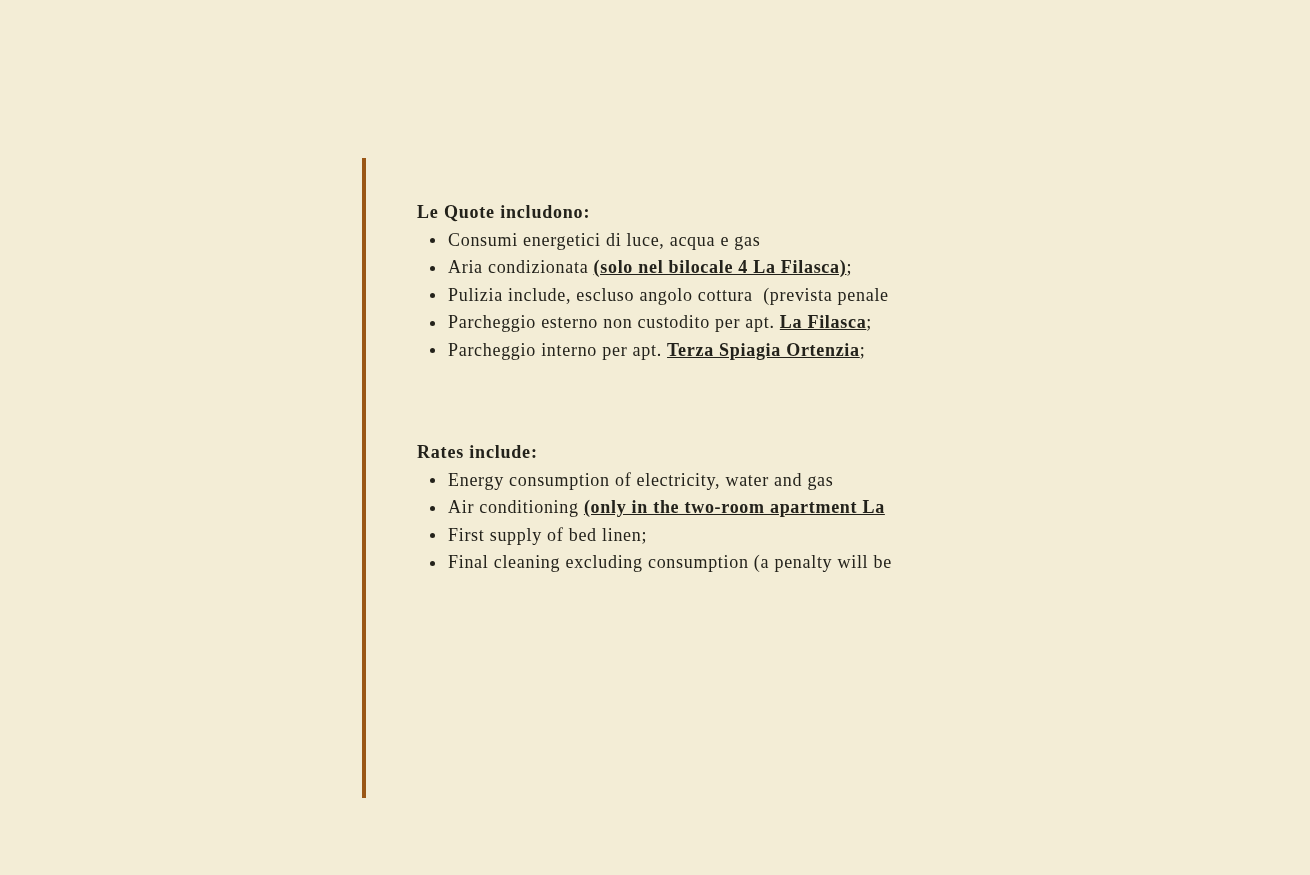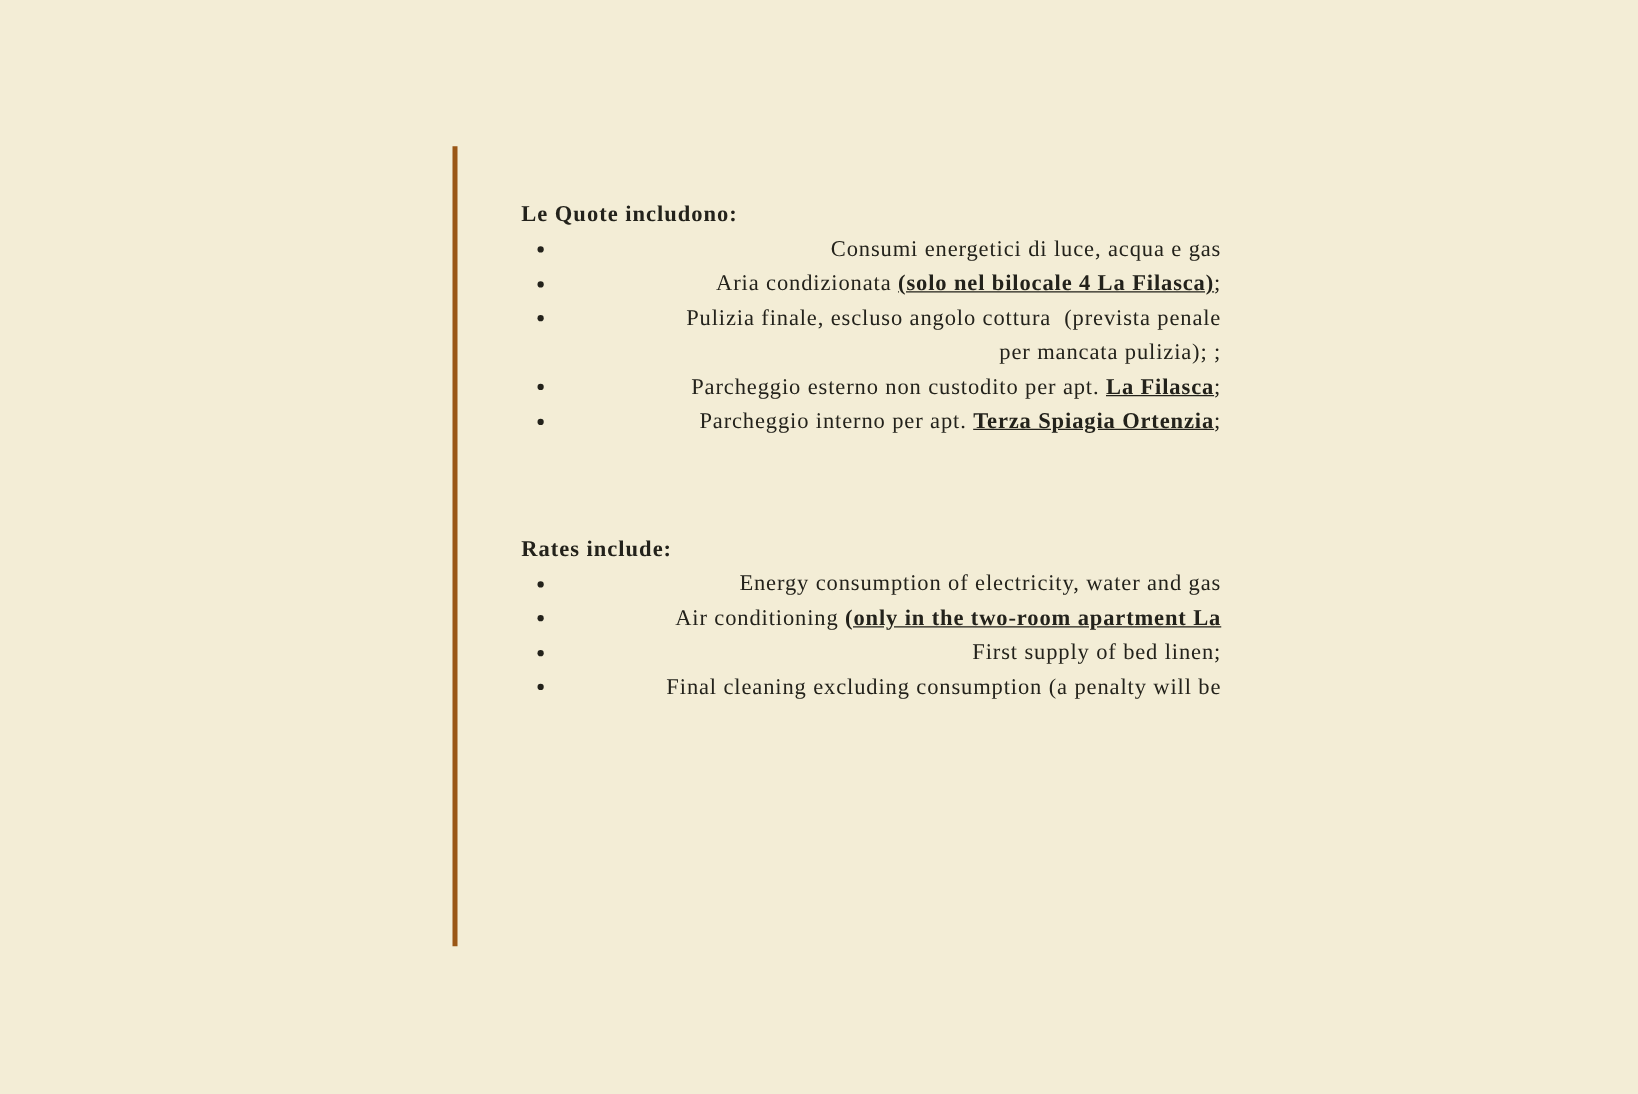--- a/index.html
+++ b/index.html
@@ -16,20 +16,21 @@
   body {
     background: var(--bg);
     font-family: "Liberation Serif", "DejaVu Serif", serif;
     color: var(--ink);
   }
   .page {
     position: relative;
     width: 1310px;
     height: 749px;
     background: var(--bg);
+    margin-top: 41px;
   }
   .accent-bar {
     position: absolute;
     left: 362px;
     top: 117px;
     width: 4px;
     height: 640px;
     background: var(--accent);
   }
   .content {
@@ -60,21 +61,20 @@
     left: 13px;
     top: 11.5px;
     width: 5px;
     height: 5px;
     border-radius: 50%;
     background: var(--ink);
   }
   .line {
     white-space: pre;      
     line-height: 27.5px;
-    text-align: right;
   }
   .sec-2 {
     margin-top: 75px;
   }
   b { font-weight: bold; text-decoration: underline; }
 </style>
 </head>
 <body>
 
 <div class="page">
@@ -85,22 +85,21 @@
     <section class="sec">
       <h2 class="heading">Le Quote includono:</h2>
       <ul class="list">
         <li>
           <div class="line"><span>Consumi energetici di luce, acqua e gas</span></div>
         </li>
         <li>
           <div class="line"><span>Aria condizionata </span><b>(solo nel bilocale 4 La Filasca)</b><span>;</span></div>
         </li>
         <li>
-          <div class="line"><span>Pulizia finale, escluso angolo cottura  (prevista penale</span></div>
-          <div class="line"><span>per mancata pulizia); ;</span></div>
+          <div class="line"><span>Pulizia include, escluso angolo cottura  (prevista penale</span></div>
         </li>
         <li>
           <div class="line"><span>Parcheggio esterno non custodito per apt. </span><b>La Filasca</b><span>;</span></div>
         </li>
         <li>
           <div class="line"><span>Parcheggio interno per apt. </span><b>Terza Spiagia Ortenzia</b><span>;</span></div>
         </li>
       </ul>
     </section>
 

